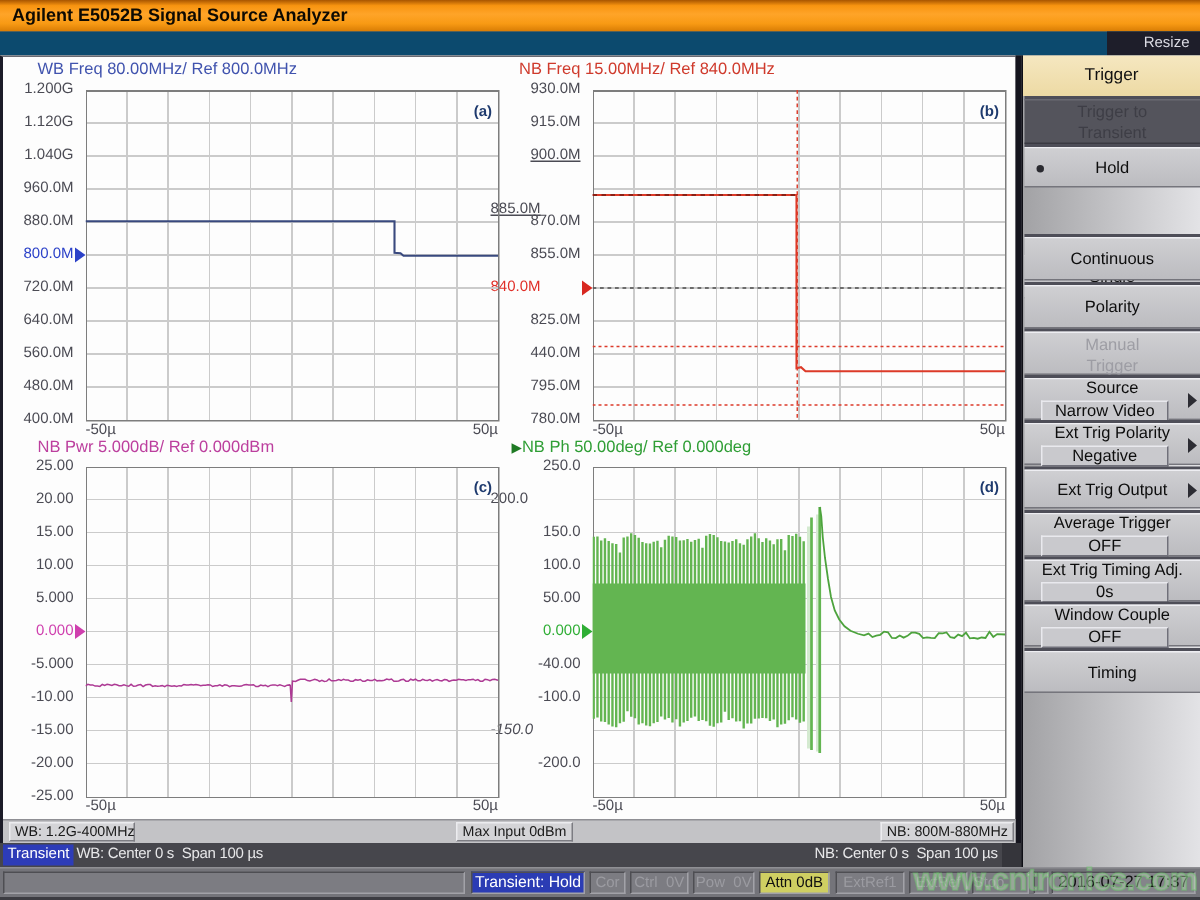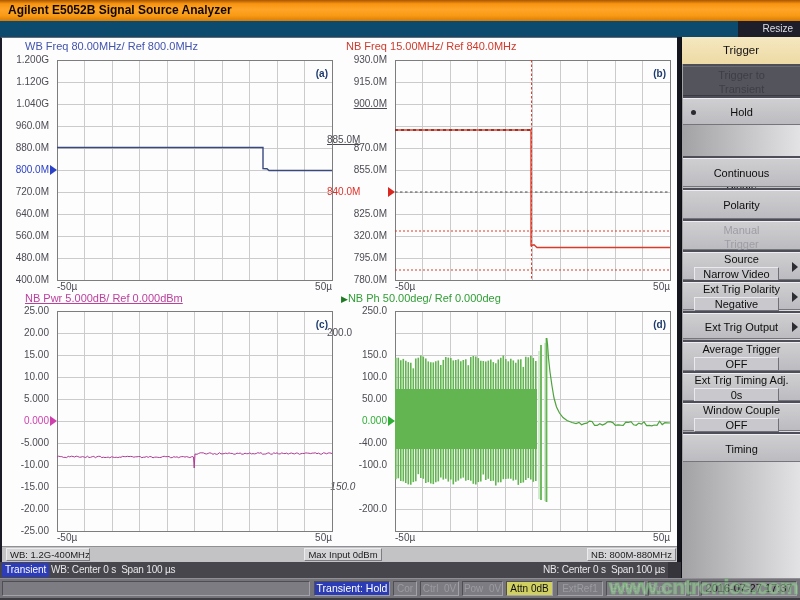--- a/index.html
+++ b/index.html
@@ -16,21 +16,21 @@
 <div class="abs" style="left:0;top:21px;width:800px;height:16px;background:#0c4a6e;">
   <div class="abs" style="right:0;top:0;width:62px;height:16px;background:#1e1e2a;"></div>
   <div class="abs" style="right:7px;top:2px;font-size:10px;color:#dcdce4;">Resize</div>
 </div>
 
 <div class="abs" style="left:0;top:37px;width:677px;height:541px;background:#fdfdfd;border-left:2px solid #1c1c28;border-top:1px solid #6a6a72;box-sizing:border-box;"></div>
 <div class="abs" style="left:677px;top:37px;width:4px;height:541px;background:#15151e;"></div>
 
 <div class="abs" style="left:25px;top:40px;font-size:11px;color:#4053ae;">WB Freq 80.00MHz/ Ref 800.0MHz</div>
 <div class="abs" style="left:346px;top:40px;font-size:11px;color:#cf3a2c;">NB Freq 15.00MHz/ Ref 840.0MHz</div>
-<div class="abs" style="left:25px;top:292px;font-size:11px;color:#bc3f9e;text-decoration:underline;">NB Pwr 5.000dB/ Ref 0.000dBm</div>
+<div class="abs" style="left:25px;top:292px;font-size:11px;color:#bc3f9e;">NB Pwr 5.000dB/ Ref 0.000dBm</div>
 <div class="abs" style="left:341px;top:292px;font-size:11px;color:#2f9e35;"><span style="color:#1f7a24;font-size:9px;">▶</span>NB Ph 50.00deg/ Ref 0.000deg</div>
 
 <div style="position:absolute;left:-11px;top:54px;width:60px;text-align:right;font-size:10px;color:#4b4b54;">1.200G</div>
 <div style="position:absolute;left:-11px;top:76px;width:60px;text-align:right;font-size:10px;color:#4b4b54;">1.120G</div>
 <div style="position:absolute;left:-11px;top:98px;width:60px;text-align:right;font-size:10px;color:#4b4b54;">1.040G</div>
 <div style="position:absolute;left:-11px;top:120px;width:60px;text-align:right;font-size:10px;color:#4b4b54;">960.0M</div>
 <div style="position:absolute;left:-11px;top:142px;width:60px;text-align:right;font-size:10px;color:#4b4b54;">880.0M</div>
 <div style="position:absolute;left:-11px;top:164px;width:60px;text-align:right;font-size:10px;color:#2b41c8;">800.0M</div>
 <div style="position:absolute;left:-11px;top:186px;width:60px;text-align:right;font-size:10px;color:#4b4b54;">720.0M</div>
 <div style="position:absolute;left:-11px;top:208px;width:60px;text-align:right;font-size:10px;color:#4b4b54;">640.0M</div>
@@ -38,21 +38,21 @@
 <div style="position:absolute;left:-11px;top:252px;width:60px;text-align:right;font-size:10px;color:#4b4b54;">480.0M</div>
 <div style="position:absolute;left:-11px;top:274px;width:60px;text-align:right;font-size:10px;color:#4b4b54;">400.0M</div>
 <div style="position:absolute;left:327px;top:54px;width:60px;text-align:right;font-size:10px;color:#4b4b54;">930.0M</div>
 <div style="position:absolute;left:327px;top:76px;width:60px;text-align:right;font-size:10px;color:#4b4b54;">915.0M</div>
 <div style="position:absolute;left:327px;top:98px;width:60px;text-align:right;font-size:10px;color:#4b4b54;text-decoration:underline;">900.0M</div>
 <div style="position:absolute;left:327px;top:134px;width:60px;text-align:left;font-size:10px;color:#4b4b54;text-decoration:underline;">885.0M</div>
 <div style="position:absolute;left:327px;top:142px;width:60px;text-align:right;font-size:10px;color:#4b4b54;">870.0M</div>
 <div style="position:absolute;left:327px;top:164px;width:60px;text-align:right;font-size:10px;color:#4b4b54;">855.0M</div>
 <div style="position:absolute;left:327px;top:186px;width:60px;text-align:left;font-size:10px;color:#e02f28;">840.0M</div>
 <div style="position:absolute;left:327px;top:208px;width:60px;text-align:right;font-size:10px;color:#4b4b54;">825.0M</div>
-<div style="position:absolute;left:327px;top:230px;width:60px;text-align:right;font-size:10px;color:#4b4b54;">320.0M</div>
+<div style="position:absolute;left:327px;top:230px;width:60px;text-align:right;font-size:10px;color:#4b4b54;">440.0M</div>
 <div style="position:absolute;left:327px;top:252px;width:60px;text-align:right;font-size:10px;color:#4b4b54;">795.0M</div>
 <div style="position:absolute;left:327px;top:274px;width:60px;text-align:right;font-size:10px;color:#4b4b54;">780.0M</div>
 <div style="position:absolute;left:-11px;top:305px;width:60px;text-align:right;font-size:10px;color:#4b4b54;">25.00</div>
 <div style="position:absolute;left:-11px;top:327px;width:60px;text-align:right;font-size:10px;color:#4b4b54;">20.00</div>
 <div style="position:absolute;left:-11px;top:349px;width:60px;text-align:right;font-size:10px;color:#4b4b54;">15.00</div>
 <div style="position:absolute;left:-11px;top:371px;width:60px;text-align:right;font-size:10px;color:#4b4b54;">10.00</div>
 <div style="position:absolute;left:-11px;top:393px;width:60px;text-align:right;font-size:10px;color:#4b4b54;">5.000</div>
 <div style="position:absolute;left:-11px;top:415px;width:60px;text-align:right;font-size:10px;color:#cf3fae;">0.000</div>
 <div style="position:absolute;left:-11px;top:437px;width:60px;text-align:right;font-size:10px;color:#4b4b54;">-5.000</div>
 <div style="position:absolute;left:-11px;top:459px;width:60px;text-align:right;font-size:10px;color:#4b4b54;">-10.00</div>

